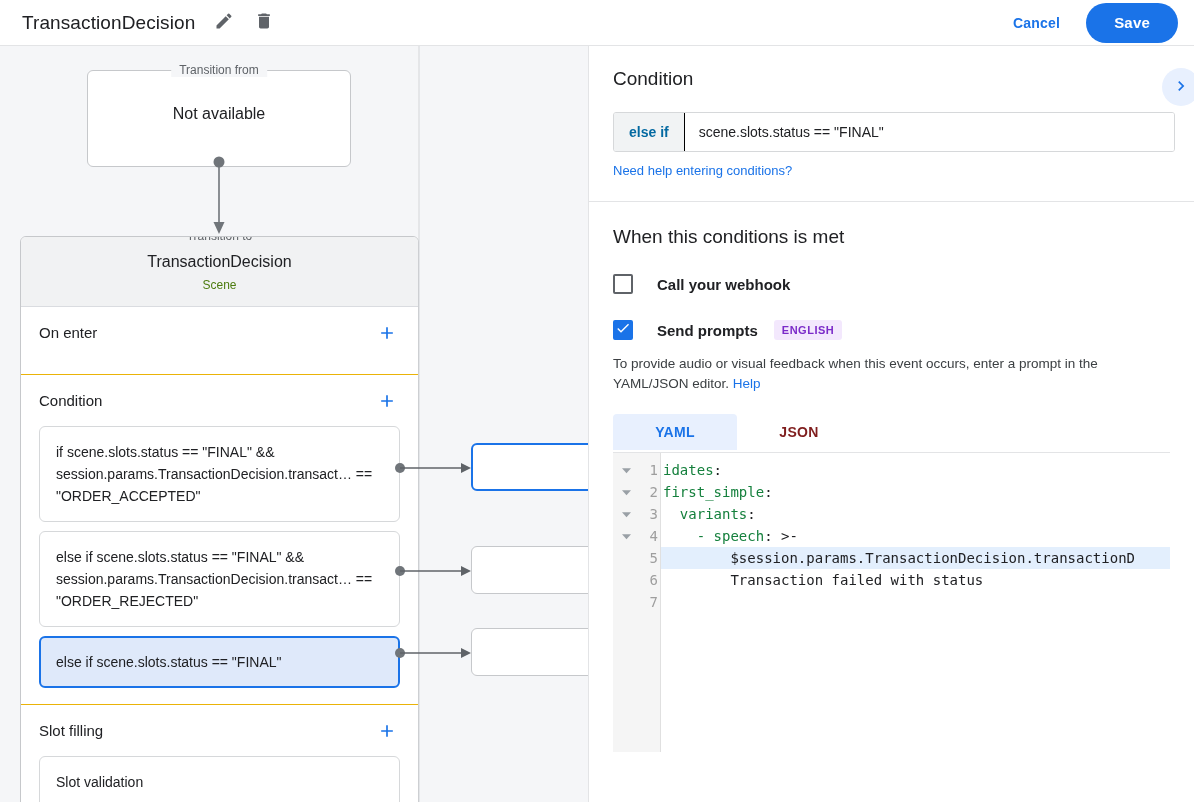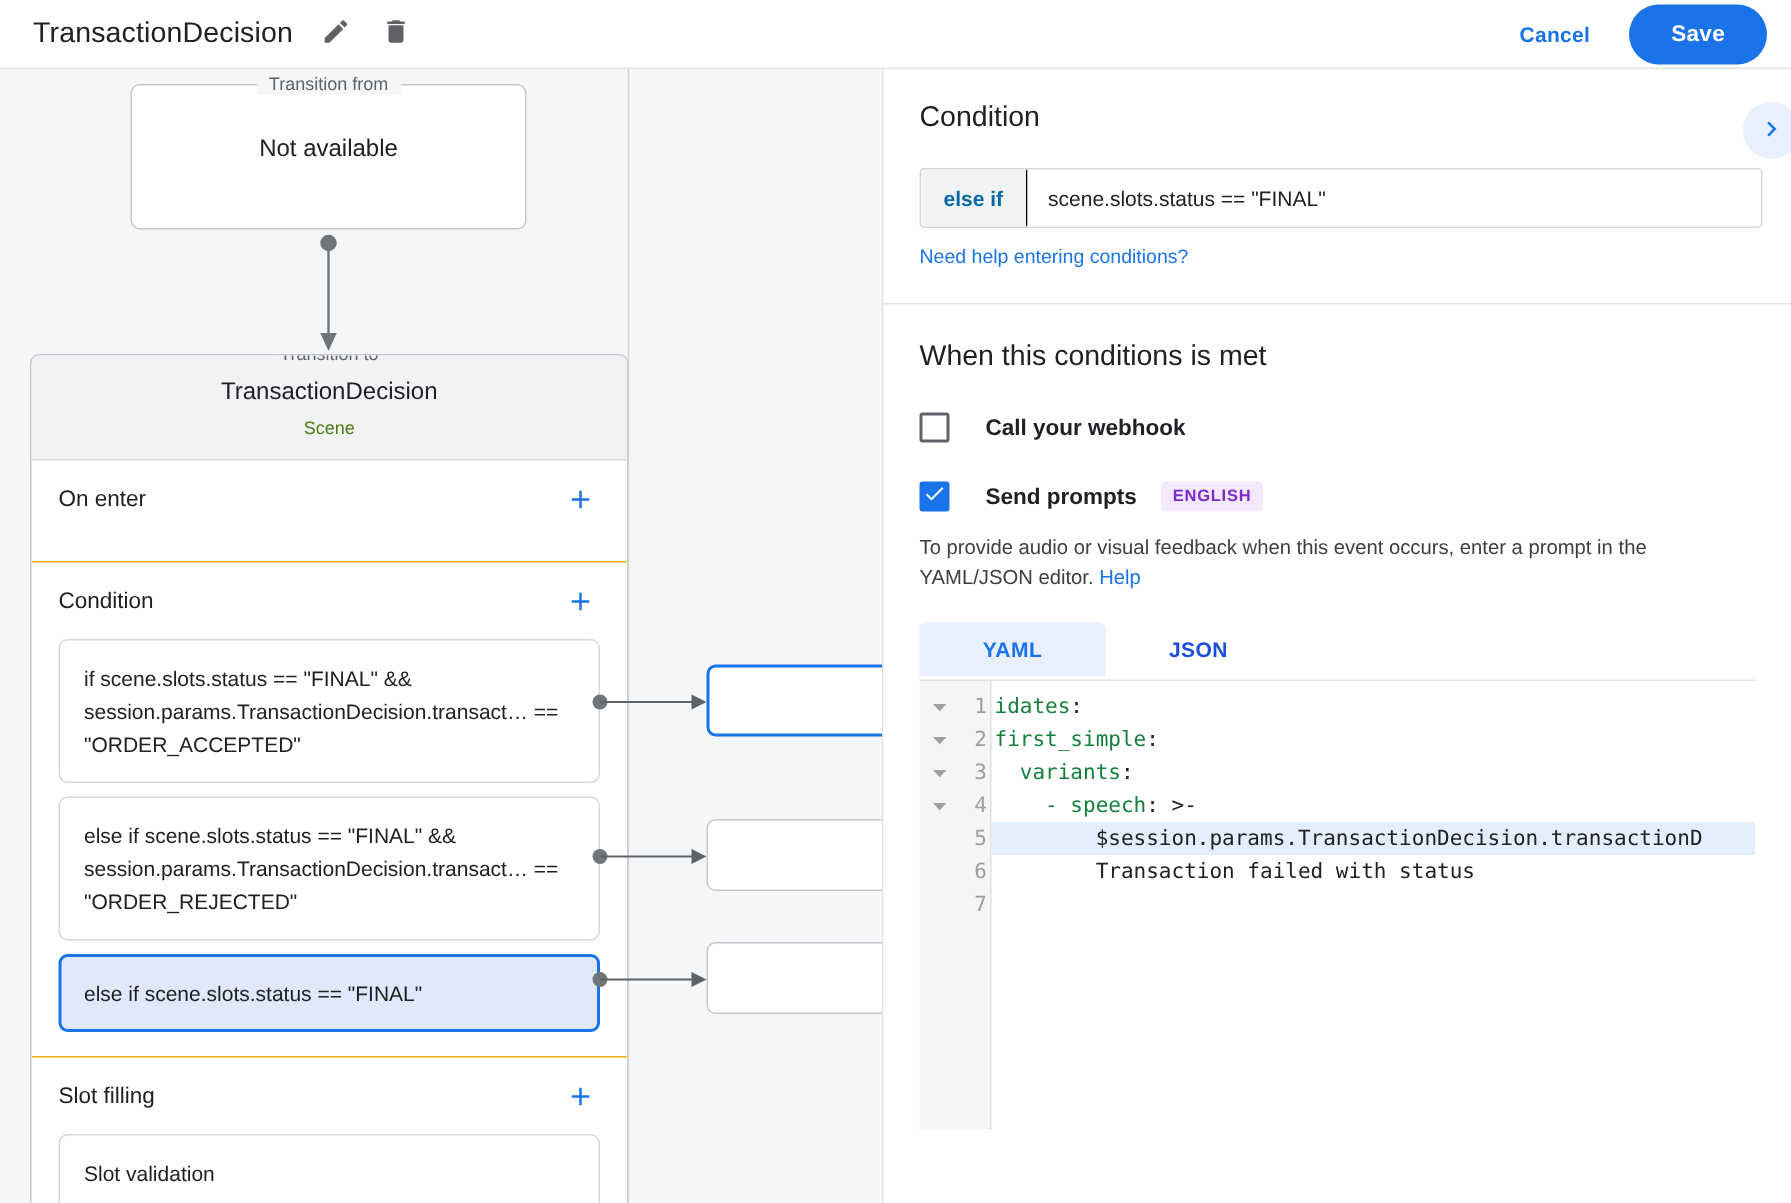--- a/index.html
+++ b/index.html
@@ -72,21 +72,21 @@
     top: -8px; left: 50%;
     transform: translateX(-50%);
     background: #f5f6f8;
     padding: 0 8px;
     font-size: 12px;
     color: #5f6368;
     white-space: nowrap;
   }
 
   #transition-from-box {
-    left: 87px; top: 10px; width: 264px; height: 97px;
+    left: 87px; top: 24px; width: 264px; height: 97px;
   }
   #transition-from-value {
     position: absolute; left: 0; right: 0; top: 34px;
     text-align: center; font-size: 16px; color: #202124;
   }
 
   
   #arrow-svg { position: absolute; left: 200px; top: 110px; }
 
   
@@ -253,21 +253,21 @@
     max-width: 558px;
   }
   #prompt-help-link { color: #1a73e8; text-decoration: none; cursor: pointer; }
 
   
   #editor-tabs { display: flex; margin-top: 20px; }
   .etab {
     height: 36px; min-width: 124px;
     display: flex; align-items: center; justify-content: center;
     font-size: 14px; font-weight: bold;
-    color: #1d4ed8;
+    color: #7f1d1d;
     cursor: pointer;
     border-radius: 4px 4px 0 0;
     letter-spacing: .3px;
   }
   .etab.active { background: #e8f0fe; color: #1a73e8; }
 
   
   #code-editor {
     margin-top: 2px;
     border-top: 1px solid #e3e4e6;

